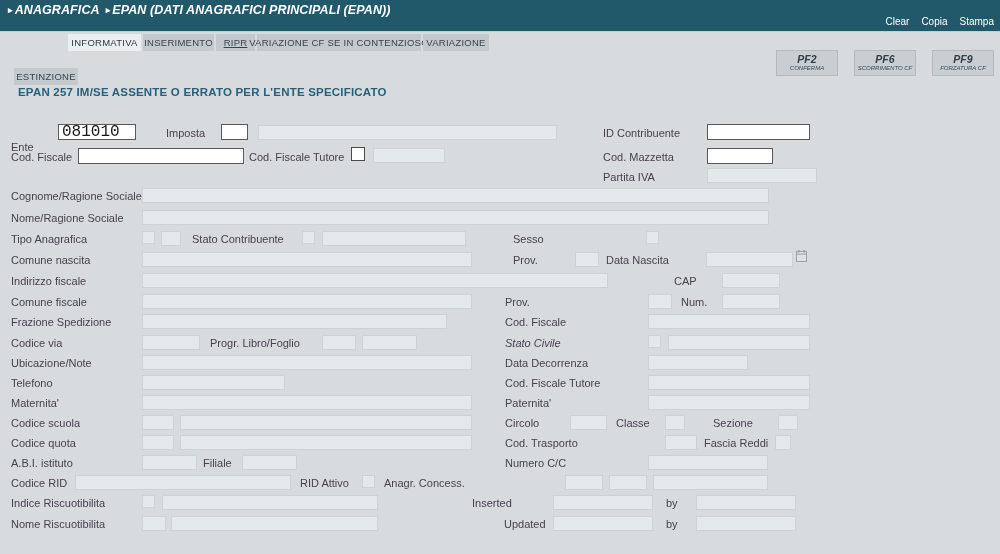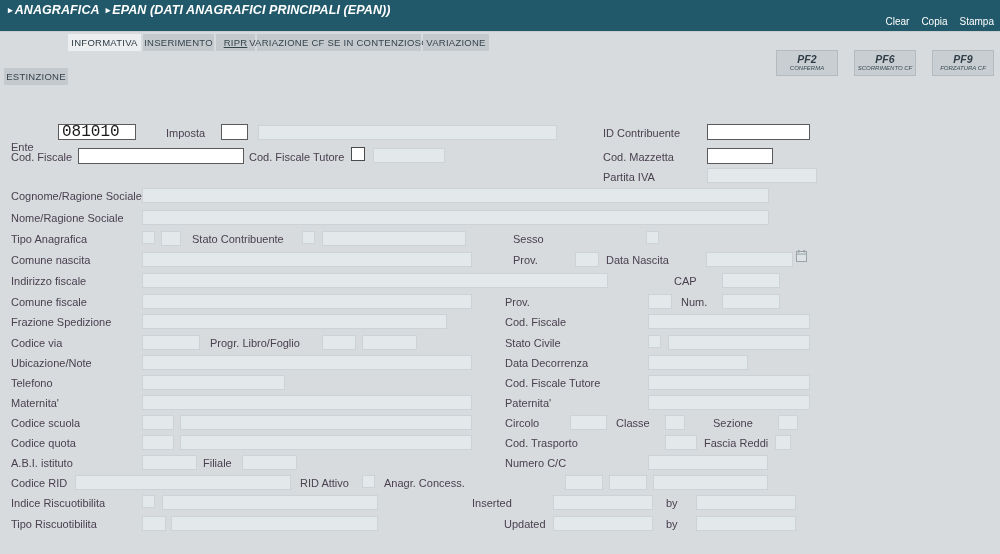--- a/index.html
+++ b/index.html
@@ -154,21 +154,21 @@
       <span class="bc-arrow">▸</span><span>ANAGRAFICA</span><span class="bc-sep"></span><span class="bc-arrow">▸</span><span>EPAN (DATI ANAGRAFICI PRINCIPALI (EPAN))</span>
     </div>
     <div class="hdr-actions">
       <span class="hdr-action">Clear</span>
       <span class="hdr-action">Copia</span>
       <span class="hdr-action">Stampa</span>
     </div>
   </div>
 
   <div class="tabbar">
-    <div class="tab" style="left:4px;width:64px;margin-top:34px;">ESTINZIONE</div>
+    <div class="tab" style="left:14px;width:64px;margin-top:34px;">ESTINZIONE</div>
     <div class="tab active" style="left:68px;width:73px;">INFORMATIVA</div>
     <div class="tab" style="left:143px;width:71px;">INSERIMENTO</div>
     <div class="tab" style="left:216px;width:39px;text-decoration:underline;">RIPR</div>
     <div class="tab" style="left:257px;width:164px;">VARIAZIONE CF SE IN CONTENZIOSO</div>
     <div class="tab" style="left:423px;width:66px;">VARIAZIONE</div>
   </div>
 
   <div class="pfbar">
     <div class="pfbtn">
       <span class="pf-k">PF2</span>
@@ -177,20 +177,21 @@
     <div class="pfbtn">
       <span class="pf-k">PF6</span>
       <span class="pf-s">SCORRIMENTO CF</span>
     </div>
     <div class="pfbtn">
       <span class="pf-k">PF9</span>
       <span class="pf-s">FORZATURA CF</span>
     </div>
   </div>
 
+  <div class="msg">EPAN 257 IM/SE ASSENTE O ERRATO PER L'ENTE SPECIFICATO</div>
 
   <div class="lbl" style="left:11px;  top:140px;">Ente</div>
   <div class="fld edit" style="left:58px; top:124px; width:78px;">
     <span class="val">081010</span>
   </div>
   <div class="lbl" style="left:166px; top:126px;">Imposta</div>
   <div class="fld edit" style="left:221px;top:124px; width:27px;"></div>
   <div class="fld" style="left:258px;top:125px; width:299px;"></div>
 
   <div class="lbl" style="left:603px; top:126px;">ID Contribuente</div>
@@ -251,21 +252,21 @@
   <div class="lbl" style="left:11px;  top:315px;">Frazione Spedizione</div>
   <div class="fld" style="left:142px;top:314px; width:305px;"></div>
   <div class="lbl" style="left:505px; top:315px;">Cod. Fiscale</div>
   <div class="fld" style="left:648px;top:314px; width:162px;"></div>
 
   <div class="lbl" style="left:11px;  top:336px;">Codice via</div>
   <div class="fld" style="left:142px;top:335px; width:58px;"></div>
   <div class="lbl" style="left:210px; top:336px;">Progr. Libro/Foglio</div>
   <div class="fld" style="left:322px;top:335px; width:34px;"></div>
   <div class="fld" style="left:362px;top:335px; width:55px;"></div>
-  <div class="lbl" style="left:505px; top:336px;">Stato Civile</div>
+  <div class="lbl" style="left:505px; top:336px;font-style:italic;">Stato Civile</div>
   <div class="cbx" style="left:648px;top:335px;"></div>
   <div class="fld" style="left:668px;top:335px; width:142px;"></div>
 
   <div class="lbl" style="left:11px;  top:356px;">Ubicazione/Note</div>
   <div class="fld" style="left:142px;top:355px; width:330px;"></div>
   <div class="lbl" style="left:505px; top:356px;">Data Decorrenza</div>
   <div class="fld" style="left:648px;top:355px; width:100px;"></div>
 
   <div class="lbl" style="left:11px;  top:376px;">Telefono</div>
   <div class="fld" style="left:142px;top:375px; width:143px;"></div>
@@ -312,21 +313,21 @@
   <div class="fld" style="left:653px;top:475px; width:115px;"></div>
 
   <div class="lbl" style="left:11px;  top:496px;">Indice Riscuotibilita</div>
   <div class="cbx" style="left:142px;top:495px;"></div>
   <div class="fld" style="left:162px;top:495px; width:216px;"></div>
   <div class="lbl" style="left:472px; top:496px;">Inserted</div>
   <div class="fld" style="left:553px;top:495px; width:100px;"></div>
   <div class="lbl" style="left:666px; top:496px;">by</div>
   <div class="fld" style="left:696px;top:495px; width:100px;"></div>
 
-  <div class="lbl" style="left:11px;  top:517px;">Tipo Riscuotibilita</div>
+  <div class="lbl" style="left:11px;  top:517px;">Nome Riscuotibilita</div>
   <div class="fld" style="left:142px;top:516px; width:24px;"></div>
   <div class="fld" style="left:171px;top:516px; width:207px;"></div>
   <div class="lbl" style="left:464px; top:517px;margin-left:40px;">Updated</div>
   <div class="fld" style="left:553px;top:516px; width:100px;"></div>
   <div class="lbl" style="left:666px; top:517px;">by</div>
   <div class="fld" style="left:696px;top:516px; width:100px;"></div>
 
 </div>
 
 </body></html>

